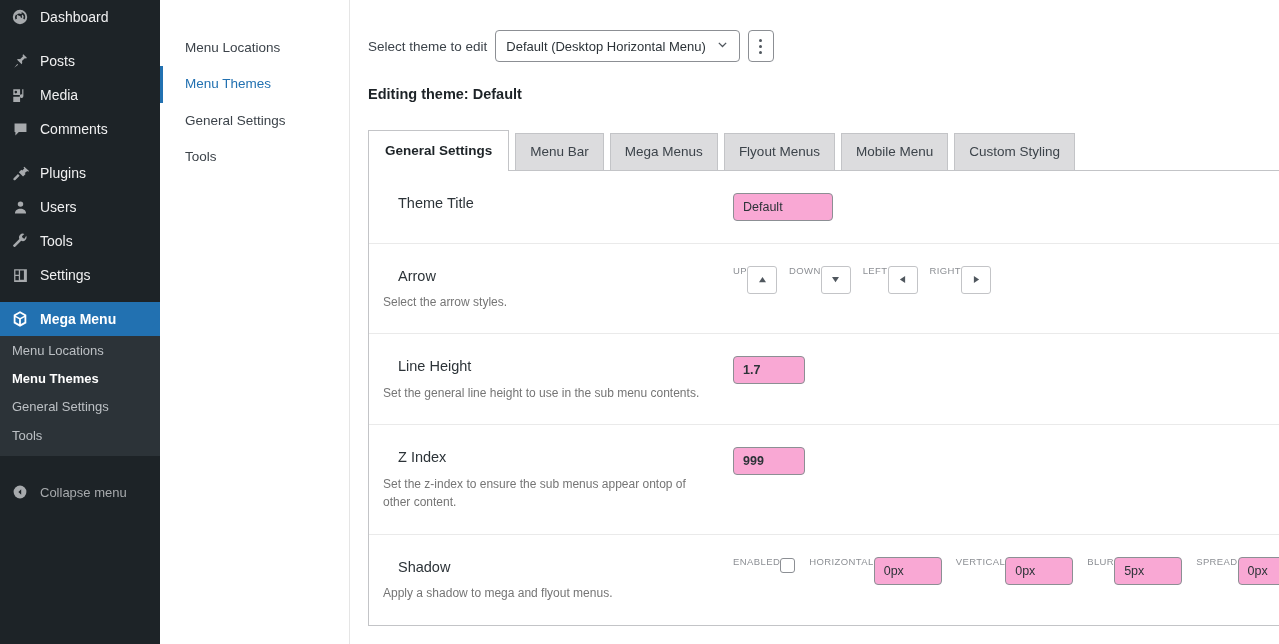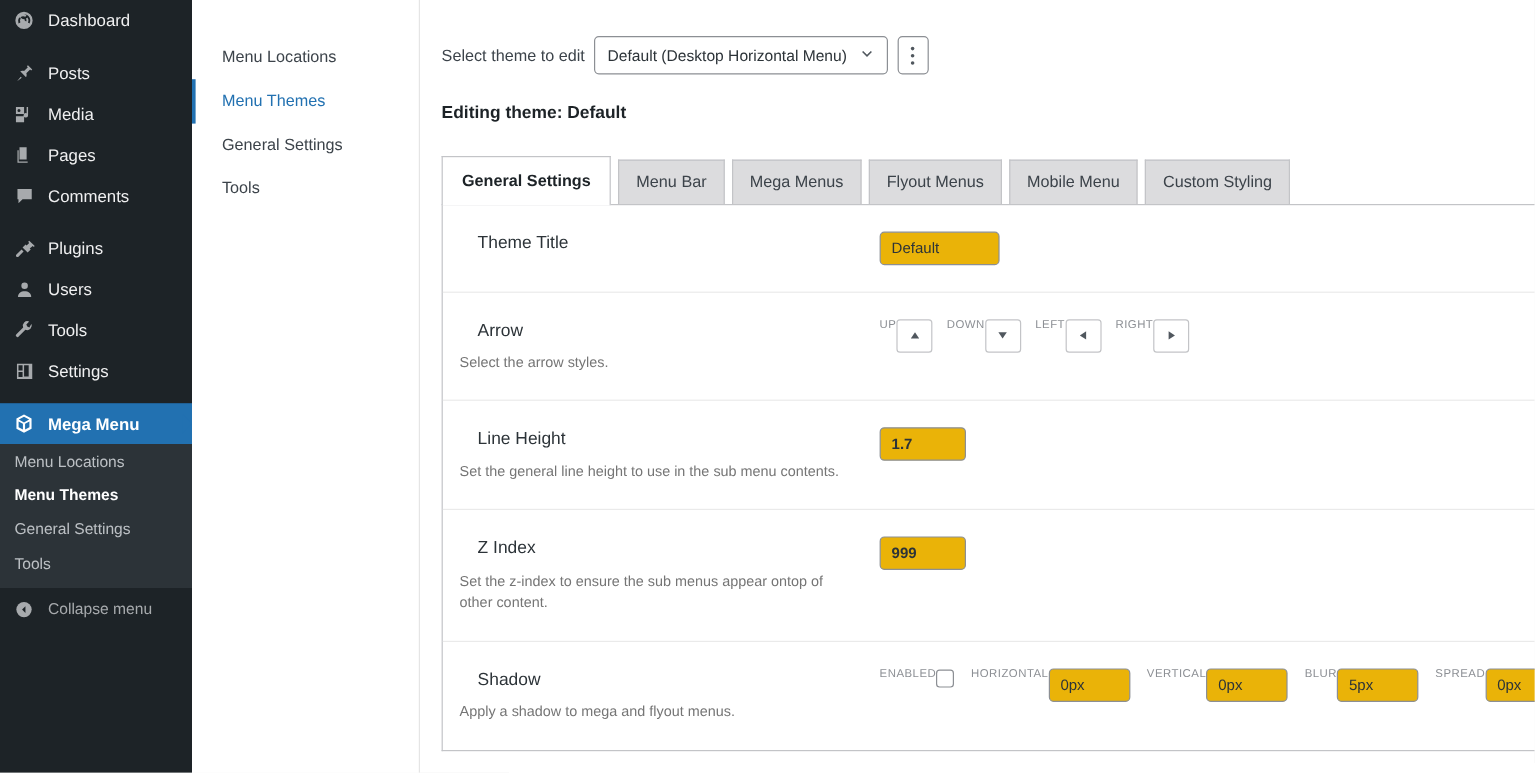--- a/index.html
+++ b/index.html
@@ -55,21 +55,21 @@
   .submenu { background: #2c3338; padding: 1px 0 6px 0; }
   .submenu-item {
     display: block;
     padding: 5px 0 5px 12px;
     font-size: 13px;
     color: #bcc0c4;
     line-height: 1.4;
   }
   .submenu-item.current { color: #fff; font-weight: 700; }
   .collapse-row {
-    display: flex; align-items: flex-start;
+    display: flex; align-items: flex-end;
     height: 34px; padding-left: 9px;
     margin-top: 10px;
     color: #a7aaad; font-size: 13px;
   }
   .collapse-row .ico { width: 22px; margin-right: 9px; display:flex; align-items:center; justify-content:center;}
 
   
   .main { flex: 1 1 auto; background: #fff; display: flex; min-width: 0; }
 
   .subnav {
@@ -187,21 +187,21 @@
     color: #757575;
     line-height: 1.55;
     max-width: 320px;
   }
   .setting-ctrl { flex: 1 1 auto; display: flex; align-items: flex-start; gap: 14px; }
 
   .txt-input {
     height: 28px;
     border: 1px solid #8c8f94;
     border-radius: 4px;
-    background: #eab308;
+    background: #f9a8d4;
     font-size: 12.5px;
     color: #2c3338;
     padding: 0 9px;
     display: flex; align-items: center;
   }
   .w-100 { width: 100px; }
   .w-72  { width: 72px; font-weight: bold; }
   .w-68  { width: 68px; }
 
   .field-group { display: flex; flex-direction: row; }
@@ -287,28 +287,20 @@
 
     <div class="menu-item">
       <span class="ico">
         <svg width="17" height="17" viewBox="0 0 20 20" fill="currentColor">
             <path d="M1.5 2.5h8v7h-8zm3 2a1.5 1.5 0 100 3 1.5 1.5 0 000-3zM12 2.5h1.4v8.2a2.2 2.2 0 11-1.4-2v-6.2zM1.5 11.5h8v6h-8z"></path>
           </svg>
       </span>
       <span class="lbl">Media</span>
     </div>
 
-    <div class="menu-item">
-      <span class="ico">
-        <svg width="17" height="17" viewBox="0 0 20 20" fill="currentColor">
-            <path d="M5 2h7v12H5zM3 5h1.2v11H13v1.2H3z"></path>
-          </svg>
-      </span>
-      <span class="lbl">Pages</span>
-    </div>
 
     <div class="menu-item">
       <span class="ico">
         <svg width="17" height="17" viewBox="0 0 20 20" fill="currentColor">
             <path d="M3 3h14v10H8l-4 4v-4H3z"></path>
           </svg>
       </span>
       <span class="lbl">Comments</span>
     </div>
 

